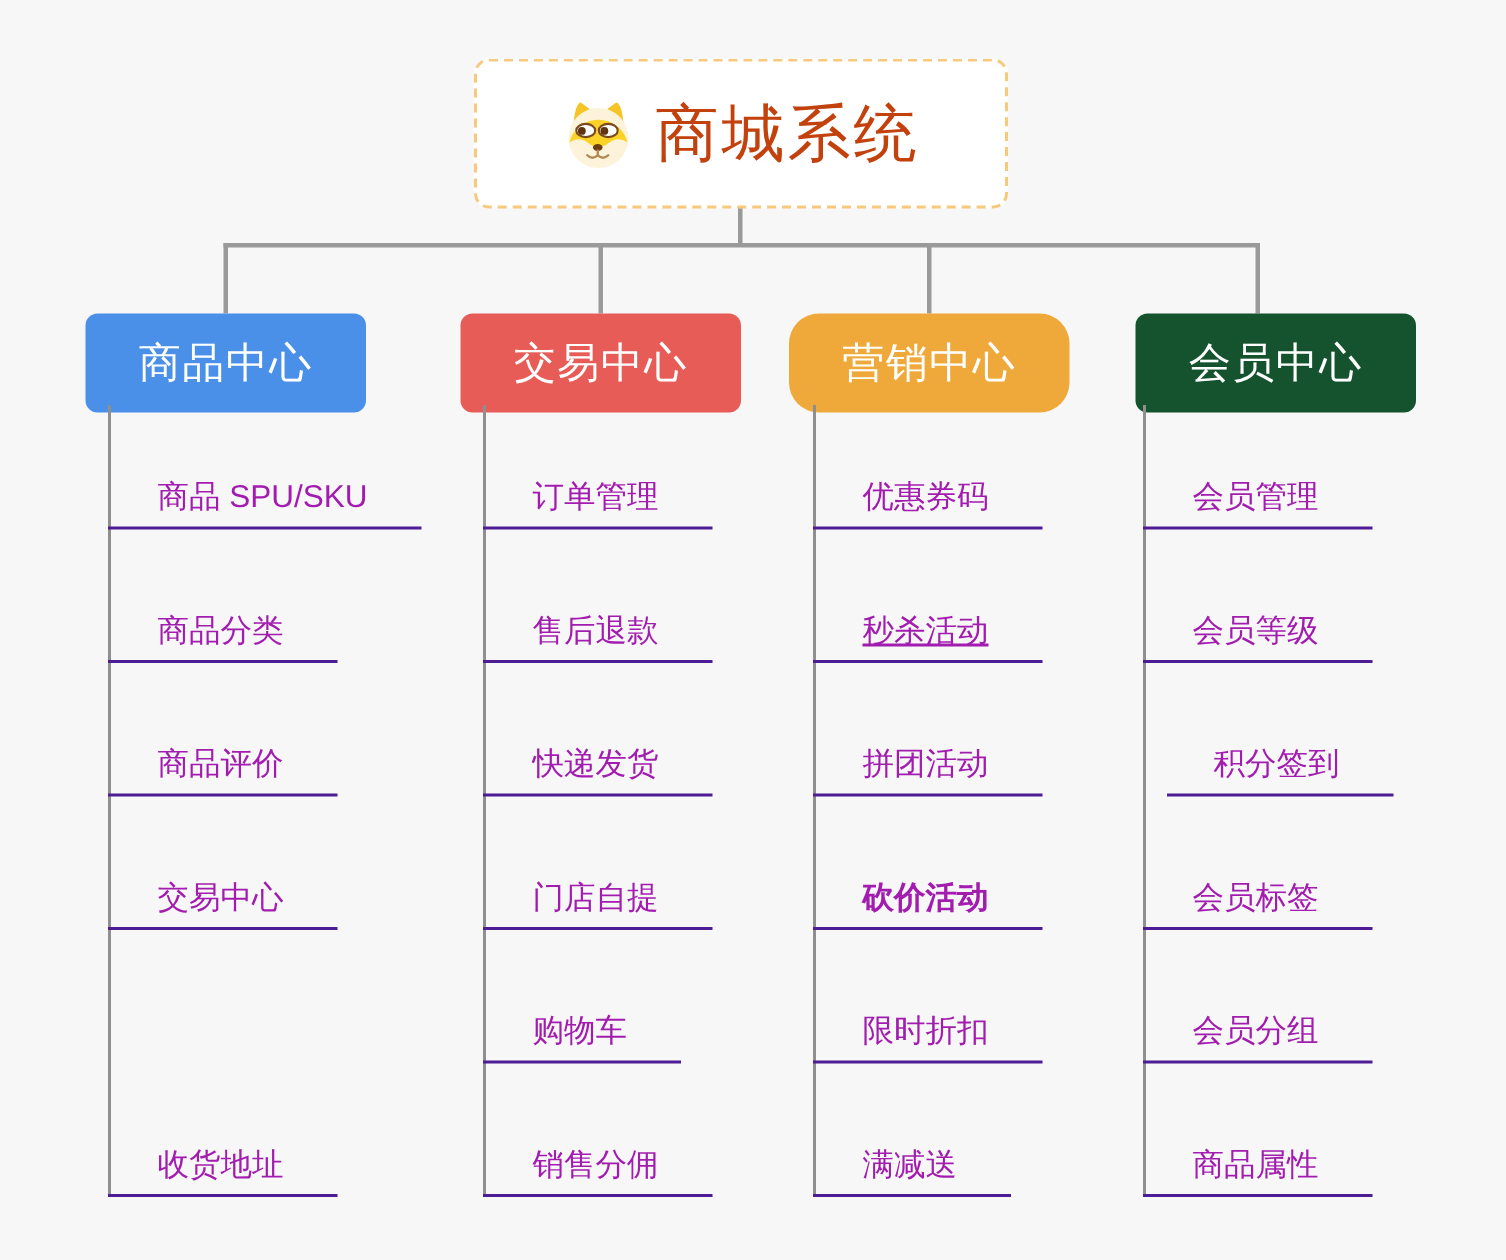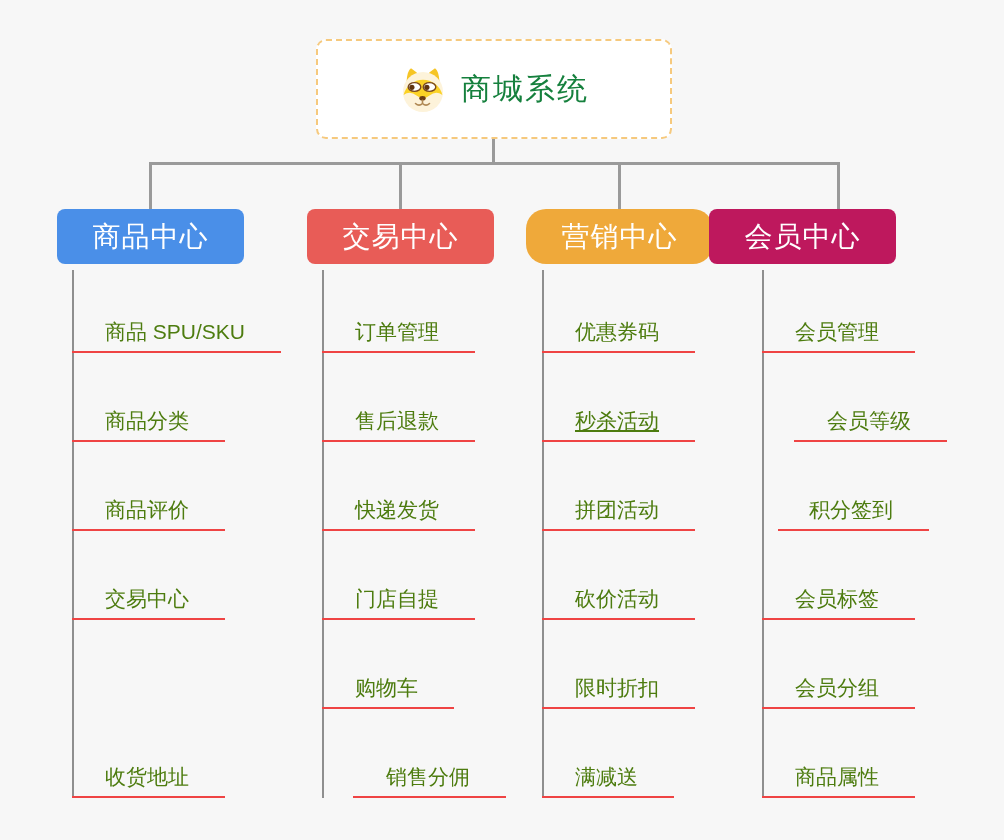--- a/index.html
+++ b/index.html
@@ -9,34 +9,34 @@
   .cline { position:absolute; background:#9a9a9a; }
   .vline { position:absolute; width:2px; top:270px; height:528px; background:#8f8f8f; }
 
   
   .root-node {
     position:absolute; left:316px; top:39px; width:356px; height:100px;
     background:#ffffff; border:2px dashed #f6c97d; border-radius:10px;
     display:flex; align-items:center; justify-content:center; gap:14px;
     box-sizing:border-box;
   }
-  .root-title { font-size:30px; color:#15803d; font-weight:500; letter-spacing:2px; }
+  .root-title { font-size:42px; color:#c2410c; font-weight:500; letter-spacing:2px; }
 
   
   .branch {
-    position:absolute; top:209px; width:187px; height:55px; border-radius:8px;
+    position:absolute; top:209px; width:187px; height:66px; border-radius:8px;
     color:#ffffff; font-size:28px; letter-spacing:1px;
     display:flex; align-items:center; justify-content:center;
   }
 
   
   .leaf {
     position:absolute; width:fit-content; white-space:nowrap;
-    font-size:21px; line-height:26px; color:#4d7c0f;
-    padding:0 36px 6px 33px; border-bottom:2px solid #ef4444;
+    font-size:21px; line-height:26px; color:#a21caf;
+    padding:0 36px 6px 33px; border-bottom:2px solid #4c1d95;
   }
 </style>
 </head>
 <body>
 
 <div class="canvas">
 
   <div class="root-node">
     <svg width="48" height="48" viewBox="0 0 48 48" aria-hidden="true">
       <path d="M7.5,17 Q8.2,5.5 12,3.2 Q17.2,6.5 21,11 Z" fill="#f6c525"></path>
@@ -56,47 +56,47 @@
   <div class="cline" style="left:492px; top:139px; width:3px; height:25px;"></div>
   <div class="cline" style="left:149px; top:162px; width:691px; height:3px;"></div>
   <div class="cline" style="left:149px; top:162px; width:3px; height:47px;"></div>
   <div class="cline" style="left:399px; top:162px; width:3px; height:47px;"></div>
   <div class="cline" style="left:618px; top:162px; width:3px; height:47px;"></div>
   <div class="cline" style="left:837px; top:162px; width:3px; height:47px;"></div>
 
   <div class="branch" style="left: 57px; background-color: rgb(74, 143, 232);">商品中心</div>
   <div class="branch" style="left: 307px; background-color: rgb(232, 92, 87);">交易中心</div>
   <div class="branch" style="left: 526px; background-color: rgb(239, 169, 58); border-radius: 20px;">营销中心</div>
-  <div class="branch" style="left: 709px; background-color: #be185d;">会员中心</div>
+  <div class="branch" style="left: 757px; background-color: #14532d;">会员中心</div>
 
   <div class="vline" style="left:72px;"></div>
   <div class="vline" style="left:322px;"></div>
   <div class="vline" style="left:542px;"></div>
   <div class="vline" style="left:762px;"></div>
 
   <div class="leaf" style="left:72px; top:319px;">商品 SPU/SKU</div>
   <div class="leaf" style="left:72px; top:408px;">商品分类</div>
   <div class="leaf" style="left:72px; top:497px;">商品评价</div>
   <div class="leaf" style="left:72px; top:586px;">交易中心</div>
   <div class="leaf" style="left:72px; top:764px;">收货地址</div>
 
   <div class="leaf" style="left:322px; top:319px;">订单管理</div>
   <div class="leaf" style="left:322px; top:408px;">售后退款</div>
   <div class="leaf" style="left:322px; top:497px;">快递发货</div>
   <div class="leaf" style="left:322px; top:586px;">门店自提</div>
   <div class="leaf" style="left:322px; top:675px;">购物车</div>
-  <div class="leaf" style="left:322px; top:764px;margin-left:31px;">销售分佣</div>
+  <div class="leaf" style="left:322px; top:764px;">销售分佣</div>
 
   <div class="leaf" style="left:542px; top:319px;">优惠券码</div>
   <div class="leaf" style="left:542px; top:408px;text-decoration:underline;">秒杀活动</div>
   <div class="leaf" style="left:542px; top:497px;">拼团活动</div>
-  <div class="leaf" style="left:542px; top:586px;">砍价活动</div>
+  <div class="leaf" style="left:542px; top:586px;font-weight:bold;">砍价活动</div>
   <div class="leaf" style="left:542px; top:675px;">限时折扣</div>
   <div class="leaf" style="left:542px; top:764px;">满减送</div>
 
   <div class="leaf" style="left:762px; top:319px;">会员管理</div>
-  <div class="leaf" style="left:762px; top:408px;margin-left:32px;">会员等级</div>
+  <div class="leaf" style="left:762px; top:408px;">会员等级</div>
   <div class="leaf" style="left:778px; top:497px;padding-left:31px;">积分签到</div>
   <div class="leaf" style="left:762px; top:586px;">会员标签</div>
   <div class="leaf" style="left:762px; top:675px;">会员分组</div>
   <div class="leaf" style="left:762px; top:764px;">商品属性</div>
 
 </div>
 
 </body></html>

